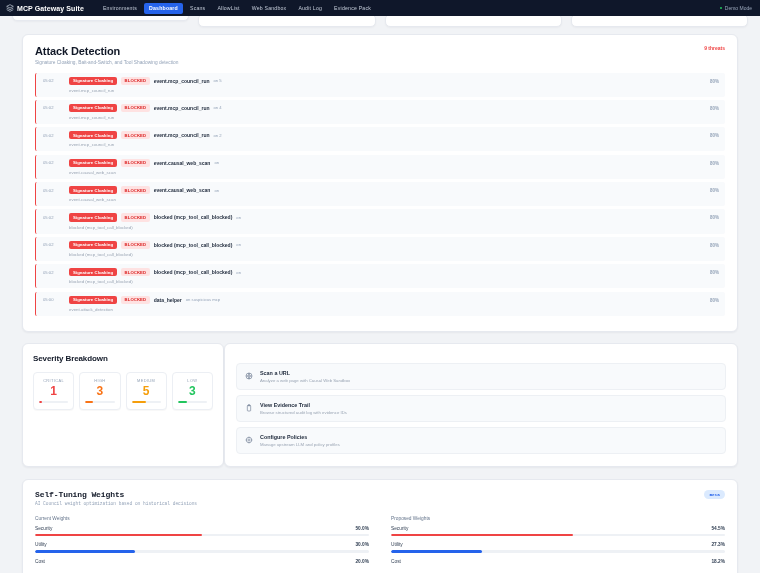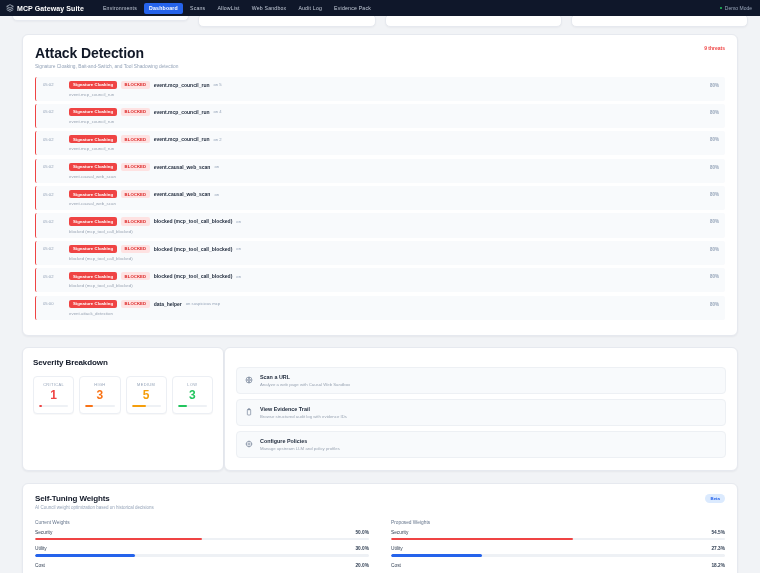--- a/index.html
+++ b/index.html
@@ -48,21 +48,21 @@
   .container { position: absolute; top: 18px; left: 0; right: 0; padding: 0 12px; }
 
   .card {
     background: #ffffff; border: 1px solid #e6e9ef; border-radius: 6px;
     box-shadow: 0 1px 2px rgba(15,23,42,.05);
   }
 
   
   .attack-card { margin: 0 10px; padding: 10px 12px 12px 12px; }
   .ac-head { display: flex; align-items: flex-start; }
-  .ac-title { font-size: 14px; font-weight: bold; color: #111827; letter-spacing: -.1px; }
+  .ac-title { font-size: 11px; font-weight: bold; color: #111827; letter-spacing: -.1px; }
   .ac-sub { font-size: 4.8px; color: #94a3b8; margin-top: 2.5px; }
   .ac-count { margin-left: auto; font-size: 5px; color: #ef4444; font-weight: bold; }
 
   .rows { margin-top: 8px; }
   .row {
     display: flex; align-items: flex-start;
     background: #f8fafc; border-left: 1.6px solid #ef4444;
     border-radius: 2px; padding: 4px 6px 4px 7px; margin-bottom: 3.2px;
     min-height: 19px;
   }
@@ -103,21 +103,21 @@
   .qa-item {
     background: #f8fafc; border: 1px solid #edf0f4; border-radius: 4px;
     padding: 6px 8px; display: flex; align-items: center; gap: 7px;
   }
   .qa-icon { width: 8px; height: 8px; flex: 0 0 8px; color: #64748b; }
   .qa-title { font-size: 5.4px; font-weight: bold; color: #1e293b; }
   .qa-desc { font-size: 4.3px; color: #9aa5b4; margin-top: 2px; }
 
   
   .stw-card { margin: 12px 10px 0 10px; padding: 10px 12px 12px 12px; }
-  .stw-head { display: flex; align-items: flex-start; }
+  .stw-head { display: flex; align-items: flex-start; font-family: Liberation Mono, monospace; }
   .stw-title { font-size: 8px; font-weight: bold; color: #111827; letter-spacing: -.1px; }
   .stw-sub { font-size: 4.5px; color: #94a3b8; margin-top: 2.5px; }
   .beta {
     margin-left: auto; background: #dbeafe; color: #2563eb;
     font-size: 4.4px; font-weight: bold; padding: 2px 5px; border-radius: 6px;
   }
   .stw-cols { display: flex; gap: 22px; margin-top: 10px; }
   .stw-col { flex: 1; }
   .stw-col-title { font-size: 4.8px; color: #64748b; margin-bottom: 5px; }
   .w-row { margin-bottom: 6px; }

